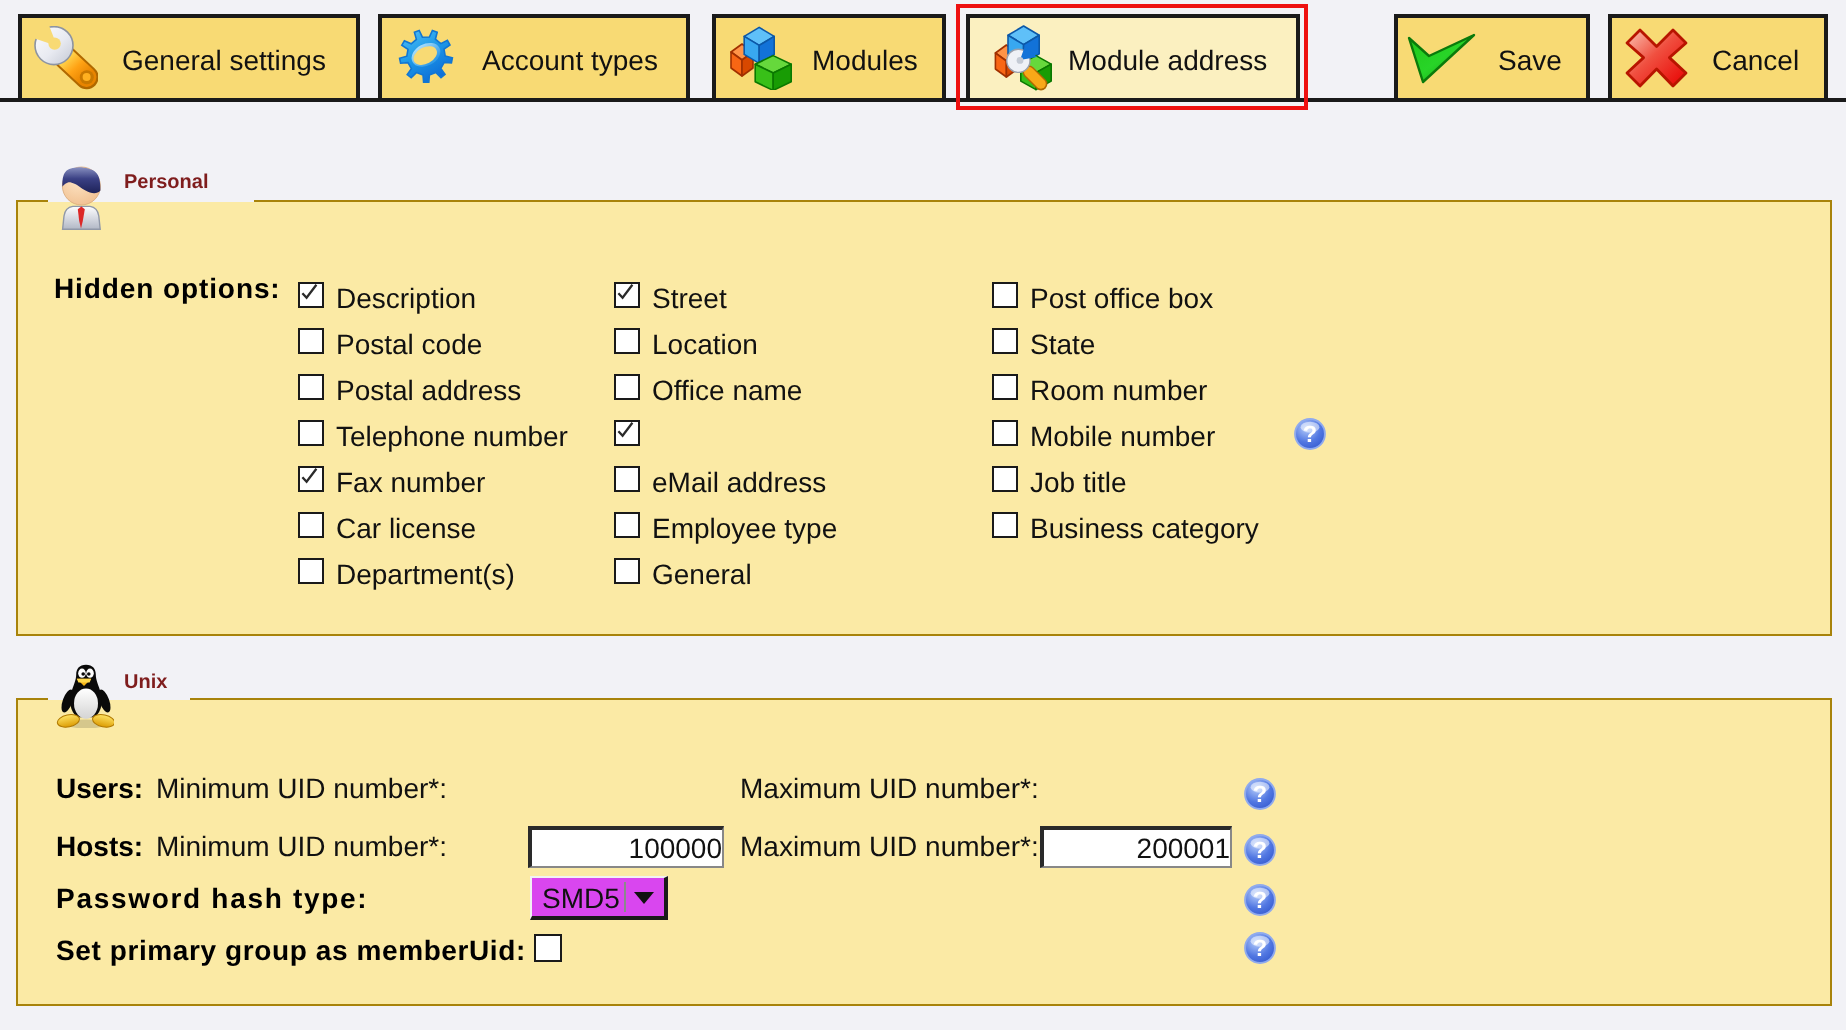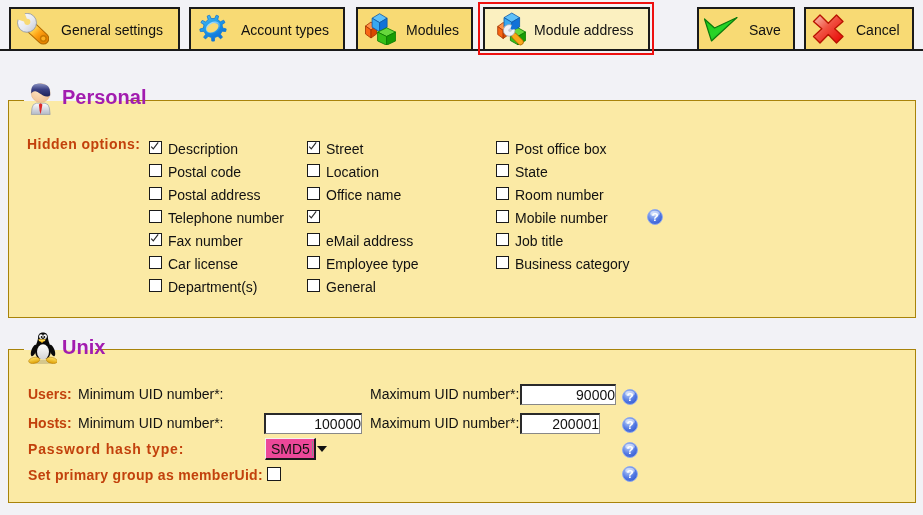--- a/index.html
+++ b/index.html
@@ -2,23 +2,23 @@
 <html><head>
 <meta charset="utf-8">
 <style>
 * { margin:0; padding:0; box-sizing:border-box; }
 html,body { width:923px; height:515px; background:#F2F2F6; font-family:"Liberation Sans",sans-serif; overflow:hidden; }
 #page { position:relative; width:923px; height:515px;text-align:right; }
 .abs { position:absolute; }
 .btn { position:absolute; top:7px; height:44px; background:#F8DA74; border:2px solid #1A1A1A; }
 .btxt { position:absolute; font-size:14px; color:#111; top:22px; white-space:nowrap; }
 .fs { position:absolute; left:8px; width:908px; background:#FBEAA5; border:1px solid #A8830A; }
-.legend { position:absolute; font-size:20px; font-weight:bold; color:#a21caf; white-space:nowrap; }
+.legend { position:absolute; font-size:10px; font-weight:bold; color:#7f1d1d; white-space:nowrap; }
 .lbl { position:absolute; font-size:14px; color:#111; white-space:nowrap; }
-.blbl { position:absolute; font-size:14px; font-weight:bold; color:#c2410c; white-space:nowrap; }
+.blbl { position:absolute; font-size:14px; font-weight:bold; color:#000000; white-space:nowrap; }
 .cb { position:absolute; width:13px; height:13px; background:#fff; border:1.5px solid #1A1A1A; }
 .cb svg { display:block; }
 .inp { position:absolute; width:98px; height:21px; background:#fff; border-top:2px solid #2A2A2A; border-left:2px solid #2A2A2A; border-bottom:1px solid #888; border-right:1px solid #888; font-size:14px; color:#111; padding:1px 0 0 6px; }
 .help { position:absolute; width:16px; height:16px; }
 </style>
 </head>
 <body>
 <div id="page">
 
 <div class="abs" style="left:0;top:49px;width:923px;height:2px;background:#1A1A1A"></div>
@@ -261,31 +261,30 @@
  <polygon points="10.4,7.4 17.6,7.4 14,11" fill="#F6B618"></polygon>
  <path d="M10.4,7.4 L17.6,7.4 L16.8,9.2 L11.2,9.2 Z" fill="#FFD84C"></path>
  <ellipse cx="6.2" cy="28.4" rx="5.6" ry="3" fill="url(#footg)" stroke="#B07800" stroke-width="0.5" transform="rotate(-12 6.2 28.4)"></ellipse>
  <ellipse cx="23.8" cy="28.4" rx="5.6" ry="3" fill="url(#footg)" stroke="#B07800" stroke-width="0.5" transform="rotate(12 23.8 28.4)"></ellipse>
 </svg>
 <div class="legend" style="left:62px;top:336px">Unix</div>
 
 <div class="blbl" style="left:28px;top:386px">Users:</div>
 <div class="lbl" style="left:78px;top:386px">Minimum UID number*:</div>
 <div class="lbl" style="left:370px;top:386px">Maximum UID number*:</div>
-<div class="inp" style="left:520px;top:384px;width:96px">90000</div>
 
 <div class="blbl" style="left:28px;top:415px">Hosts:</div>
 <div class="lbl" style="left:78px;top:415px">Minimum UID number*:</div>
 <div class="inp" style="left:264px;top:413px">100000</div>
 <div class="lbl" style="left:370px;top:415px">Maximum UID number*:</div>
-<div class="inp" style="left:520px;top:413px;width:80px">200001</div>
+<div class="inp" style="left:520px;top:413px;width:96px">200001</div>
 
 <div class="blbl" style="left:28px;top:441px;letter-spacing:0.85px">Password hash type:</div>
 
-<div class="abs" style="left:265px;top:438px;width:51px;height:22px;background:#ec4899;border-top:1px solid #F2F2F2;border-left:1px solid #F2F2F2;border-right:2px solid #1A1A1A;border-bottom:2px solid #1A1A1A">
+<div class="abs" style="left:265px;top:438px;width:69px;height:22px;background:#d946ef;border-top:1px solid #F2F2F2;border-left:1px solid #F2F2F2;border-right:2px solid #1A1A1A;border-bottom:2px solid #1A1A1A">
   <div class="abs" style="left:5px;top:2px;font-size:14px;color:#111">SMD5</div>
   <div class="abs" style="left:46px;top:2px;width:1px;height:15px;background:#8A8A8A"></div>
   <div class="abs" style="left:51px;top:7px;width:0;height:0;border-left:5.5px solid transparent;border-right:5.5px solid transparent;border-top:6px solid #111"></div>
 </div>
 
 <div class="blbl" style="left:28px;top:467px;letter-spacing:0.3px">Set primary group as memberUid:</div>
 <div class="cb" style="left:267px;top:467px;width:14px;height:14px"></div>
 
 <svg class="help" style="left:647px;top:209px" viewBox="0 0 15 15">
  <defs>

